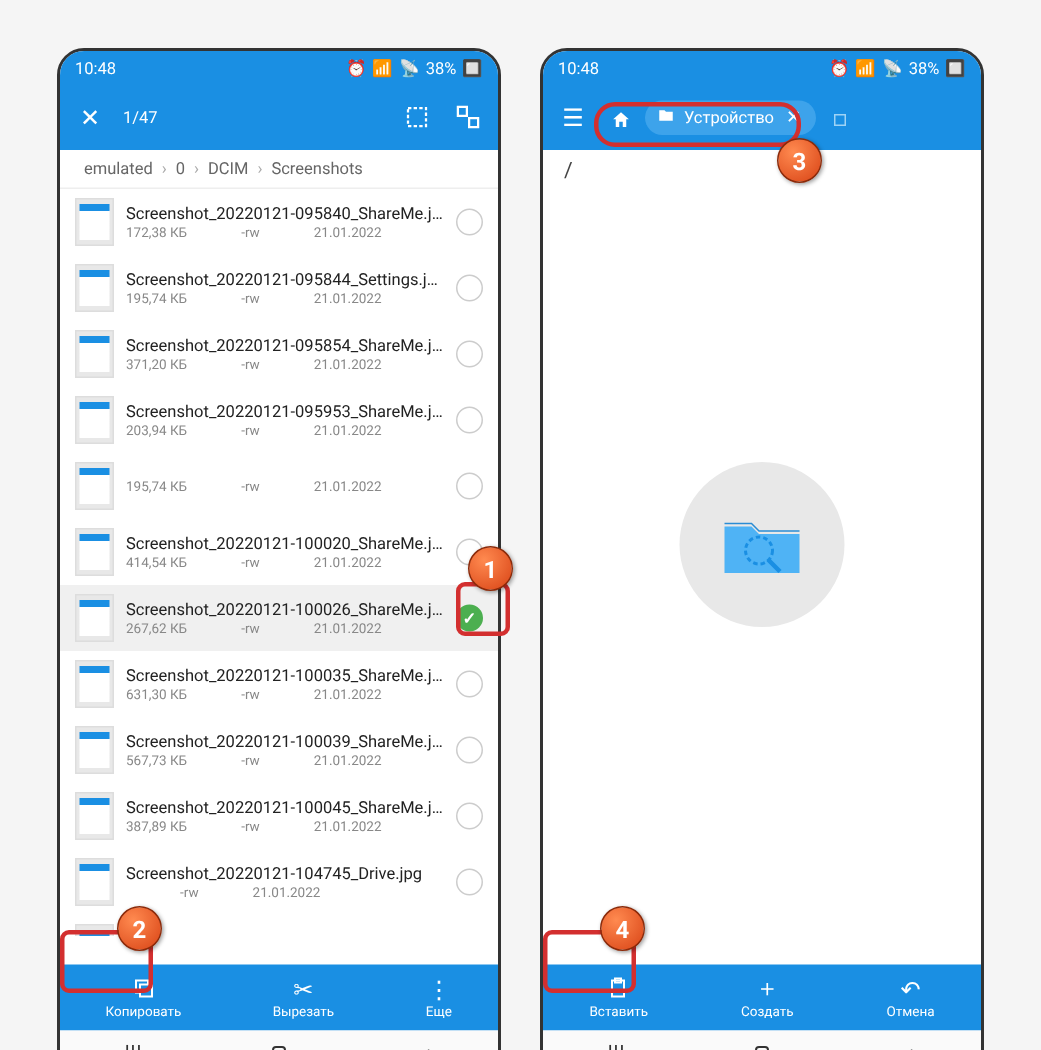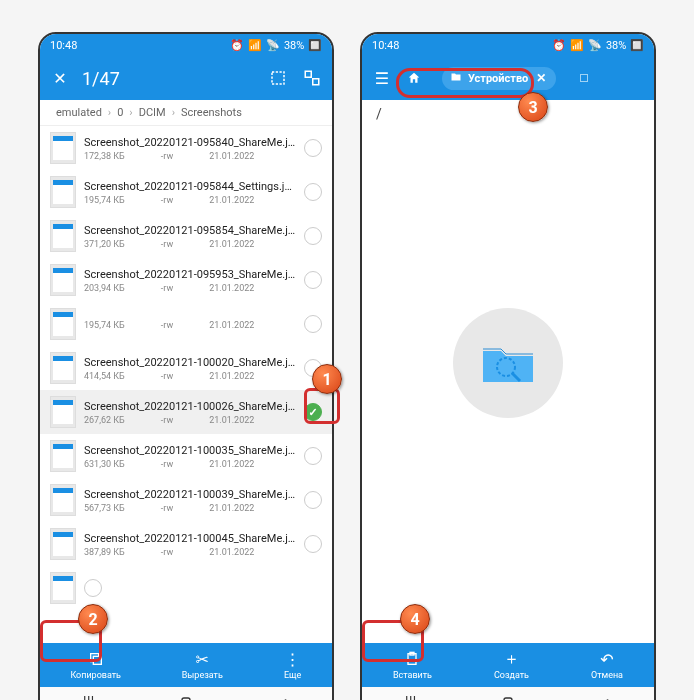--- a/index.html
+++ b/index.html
@@ -6,21 +6,21 @@
   body { background: #f5f5f5; width: 694px; height: 700px; position: relative; }
   .phone { position: absolute; width: 296px; height: 687px; background: #fff; border: 2px solid #333; border-radius: 18px; overflow: hidden; }
   .phone.left { left: 38px; top: 32px; }
   .phone.right { left: 360px; top: 32px; }
   .status-bar { height: 22px; background: #1a8fe3; color: #fff; display: flex; justify-content: space-between; align-items: center; padding: 0 10px; font-size: 11px; }
   .status-icons { display: flex; gap: 4px; align-items: center; }
   .app-header { height: 44px; background: #1a8fe3; color: #fff; display: flex; align-items: center; padding: 0 10px; gap: 12px; }
   .header-icon { width: 20px; height: 20px; display: flex; align-items: center; justify-content: center; cursor: pointer; }
   .header-left { display: flex; align-items: center; gap: 12px; flex: 1; }
   .header-right { display: flex; gap: 14px; }
-  .selection-count { font-size: 18px; }
+  .selection-count { font-size: 11px; }
   .breadcrumb { display: flex; gap: 6px; padding: 6px 16px; font-size: 11px; color: #666; background: #fff; border-bottom: 1px solid #eee; }
   .breadcrumb span { white-space: nowrap; }
   .breadcrumb .sep { color: #aaa; }
   .file-list { height: 498px; overflow-y: hidden; background: #fff; }
   .file-item { display: flex; align-items: center; padding: 6px 10px; gap: 8px; position: relative; }
   .file-item.selected { background: #f0f0f0; }
   .thumb { width: 26px; height: 32px; background: #e8e8e8; border: 1px solid #ddd; flex-shrink: 0; display: flex; align-items: center; justify-content: center; font-size: 6px; color: #999; overflow: hidden; }
   .thumb-inner { width: 80%; height: 80%; background: linear-gradient(#1a8fe3 20%, #fff 20%); }
   .file-info { flex: 1; min-width: 0; }
   .file-name { font-size: 11px; color: #222; white-space: nowrap; overflow: hidden; text-overflow: ellipsis; }
@@ -223,20 +223,34 @@
             <span>-rw</span>
             <span>21.01.2022</span>
           </div>
         </div>
         <div class="file-check"></div>
       </div>
       <div class="file-item">
         <div class="thumb">
           <div class="thumb-inner"></div>
         </div>
+        <div class="file-info">
+          <div class="file-name">Screenshot_20220121-104745_Drive.jpg</div>
+          <div class="file-meta">
+            <span></span>
+            <span>-rw</span>
+            <span>21.01.2022</span>
+          </div>
+        </div>
+        <div class="file-check"></div>
+      </div>
+      <div class="file-item">
+        <div class="thumb">
+          <div class="thumb-inner"></div>
+        </div>
         <div class="file-check"></div>
       </div>
     </div>
   <div class="bottom-bar">
     <div class="bottom-btn">
       <span class="bottom-icon">
         <svg width="16" height="16" viewBox="0 0 24 24" fill="none" stroke="#fff" stroke-width="2">
             <rect x="8" y="8" width="12" height="12"></rect>
             <path d="M16 8V4H4v12h4"></path>
           </svg>
@@ -269,21 +283,21 @@
     <span class="status-icons">
       <span>⏰</span>
       <span>📶</span>
       <span>📡</span>
       <span>38%</span>
       <span>🔲</span>
     </span>
   </div>
   <div class="app-header">
     <span class="header-icon">☰</span>
-    <div style="display:flex;gap:18px;align-items:center;font-weight:bold;">
+    <div style="display:flex;gap:6px;align-items:flex-end;">
       <span class="header-icon">
         <svg width="14" height="14" viewBox="0 0 24 24" fill="#fff">
             <path d="M12 3l9 8h-3v9h-4v-6h-4v6H6v-9H3z"></path>
           </svg>
       </span>
       <div class="tab-pill">
         <span>
           <svg width="12" height="12" viewBox="0 0 24 24" fill="#fff">
               <path d="M3 5h7l2 2h9v12H3z"></path>
             </svg>

